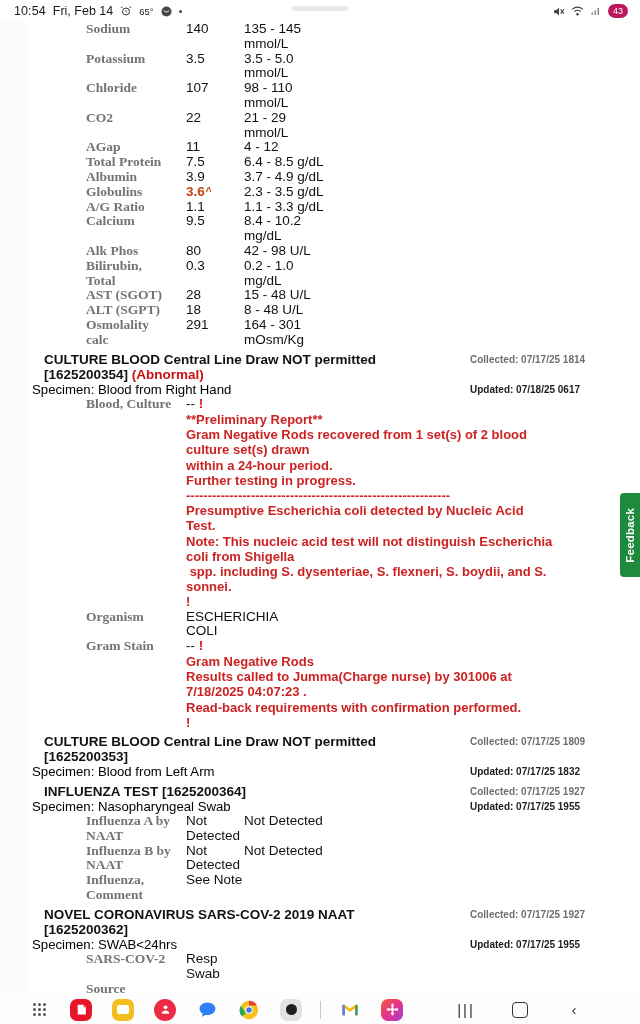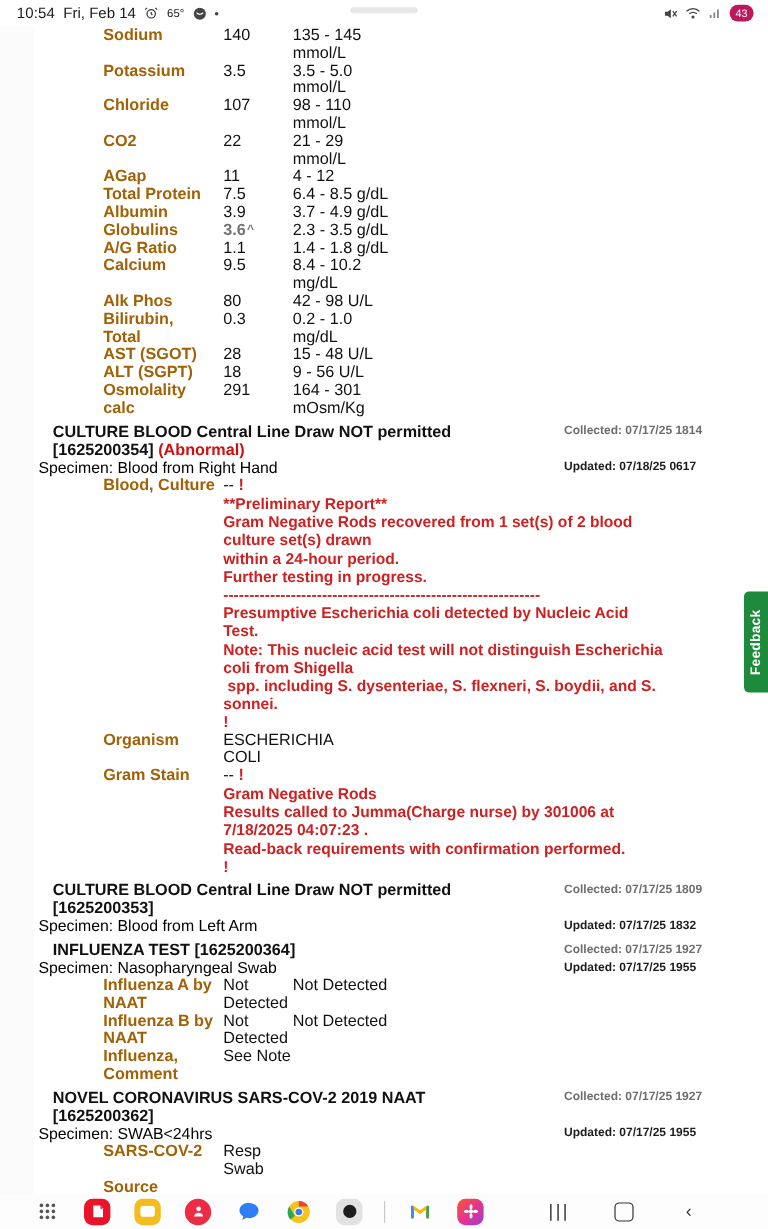--- a/index.html
+++ b/index.html
@@ -45,25 +45,25 @@
     box-sizing:border-box;
   }
   #scroll-area{
     position:relative;width:612px;height:973px;
     padding:0;margin:0;box-sizing:border-box;
   }
 
   
   .lab-row{display:flex;align-items:flex-start;font-size:13.5px;line-height:14.8px;}
   .lab-name{
-    width:100px;flex:0 0 100px;font-weight:bold;color:#a16207;
-    padding-left:58px;box-sizing:content-box;
+    width:100px;flex:0 0 100px;font-weight:bold;color:#737373;
+    padding-left:58px;box-sizing:content-box;font-family:Liberation Serif, serif;
   }
   .lab-val{width:58px;flex:0 0 58px;color:#111;}
-  .lab-val.abn{color:#737373;font-weight:bold;}
+  .lab-val.abn{color:#c2410c;font-weight:bold;}
   .lab-range{flex:1;color:#111;}
 
   .up-arrow{font-size:10px;vertical-align:top;margin-left:1px;}
 
   
   .order{margin-top:4px;}
   .order-line{display:flex;align-items:flex-start;font-size:13.5px;line-height:15.2px;}
   .order-title{
     flex:1;font-weight:bold;color:#111;padding-left:4px;margin-left:12px;
   }
@@ -238,21 +238,21 @@
         <div class="lab-row">
           <div class="lab-name">Globulins</div>
           <div class="lab-val abn">3.6<span class="up-arrow">^</span></div>
           <div class="lab-range">2.3 - 3.5 g/dL</div>
         </div>
       </div>
       <div>
         <div class="lab-row">
           <div class="lab-name">A/G Ratio</div>
           <div class="lab-val">1.1</div>
-          <div class="lab-range">1.4 - 1.8 g/dL</div>
+          <div class="lab-range">1.1 - 3.3 g/dL</div>
         </div>
       </div>
       <div>
         <div class="lab-row">
           <div class="lab-name">Calcium</div>
           <div class="lab-val">9.5</div>
           <div class="lab-range">8.4 - 10.2</div>
         </div>
         <div class="lab-row">
           <div class="lab-name"></div>
@@ -283,21 +283,21 @@
         <div class="lab-row">
           <div class="lab-name">AST (SGOT)</div>
           <div class="lab-val">28</div>
           <div class="lab-range">15 - 48 U/L</div>
         </div>
       </div>
       <div>
         <div class="lab-row">
           <div class="lab-name">ALT (SGPT)</div>
           <div class="lab-val">18</div>
-          <div class="lab-range">9 - 56 U/L</div>
+          <div class="lab-range">8 - 48 U/L</div>
         </div>
       </div>
       <div>
         <div class="lab-row">
           <div class="lab-name">Osmolality</div>
           <div class="lab-val">291</div>
           <div class="lab-range">164 - 301</div>
         </div>
         <div class="lab-row">
           <div class="lab-name">calc</div>

